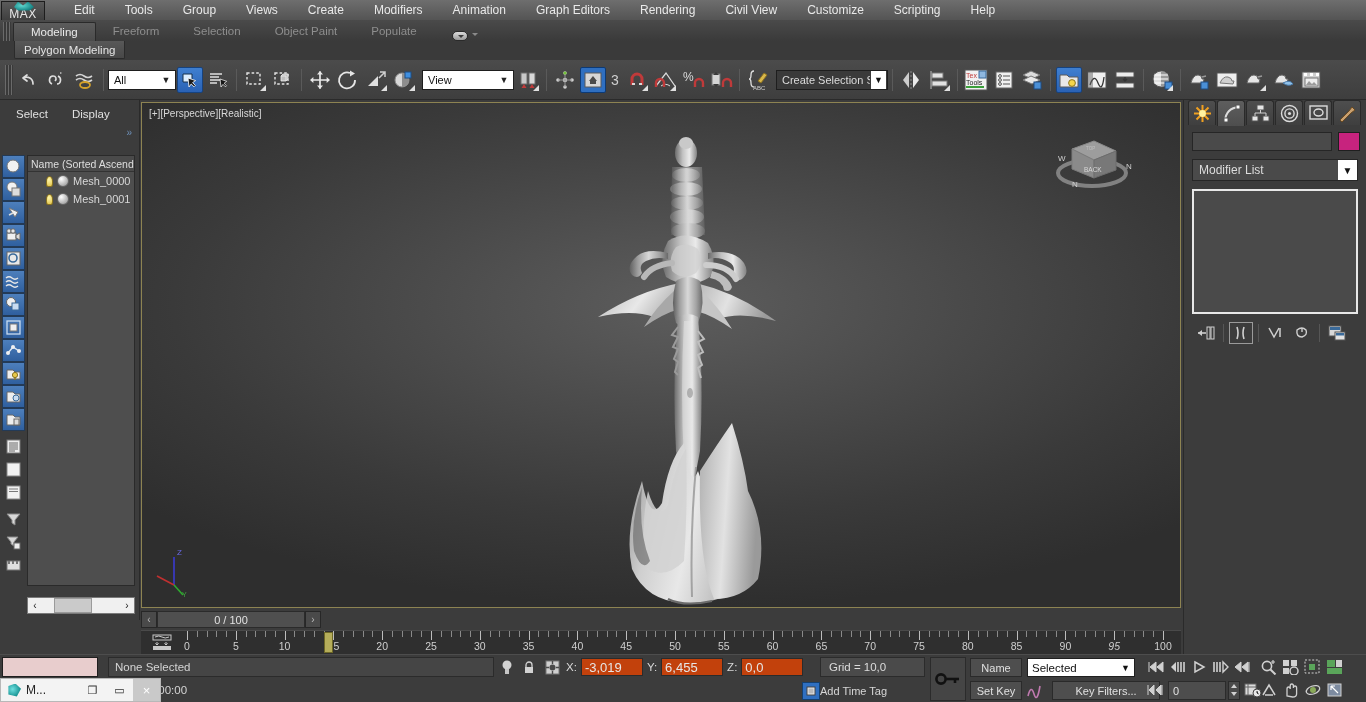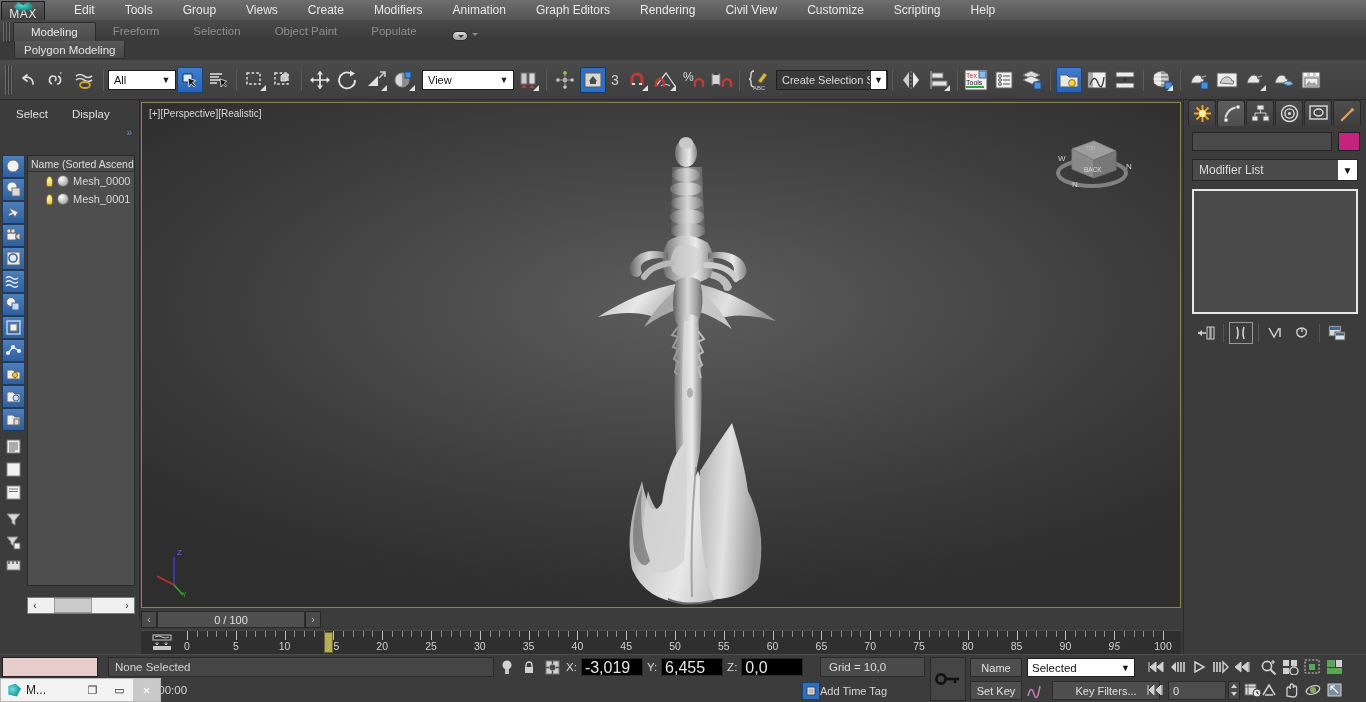--- a/index.html
+++ b/index.html
@@ -122,22 +122,22 @@
      border-top:1px solid #4d4d4d; }
   .mxswatch{ position:absolute; left:2px; top:2px; width:96px; height:20px;
     background:#e8cdcd; border:1px solid #1f1f1f;}
   .sbar{ position:absolute; left:108px; top:2px; width:386px; height:20px;
     background:#454545; border:1px solid #2b2b2b; font-size:11.5px; color:#d4d4d4;
     line-height:19px; padding-left:6px;}
   .sbar2{ position:absolute; left:108px; top:26px; width:386px; height:20px;
     background:#3c3c3c; font-size:11.5px; color:#d4d4d4; line-height:19px; padding-left:6px;}
   .coordrow{ position:absolute; left:498px; top:2px; height:20px; display:flex; align-items:center; gap:4px;}
   .coordlbl{ font-size:11.5px;color:#d8d8d8;}
-  .coordfld{ width:62px;height:18px;background:#000000;border:1px solid #2b2b2b;
-    font-size:16px;color:#e6e6e6;line-height:17px;padding-left:3px;}
+  .coordfld{ width:62px;height:18px;background:#c2410c;border:1px solid #2b2b2b;
+    font-size:13px;color:#e6e6e6;line-height:17px;padding-left:3px;}
   .gridbox{ position:absolute; left:820px; top:2px; width:105px; height:20px;
     background:#4a4a4a;border:1px solid #2b2b2b; font-size:11.5px;color:#dcdcdc;
     line-height:19px; padding-left:8px;}
   .addtime{ position:absolute; left:802px; top:26px; height:20px; display:flex;align-items:center;}
   .keybox{ position:absolute; left:930px; top:2px; width:36px; height:44px;
     background:#454545;border:1px solid #2b2b2b; display:flex;align-items:center;justify-content:center;}
   .akbtn{ position:absolute; width:52px; height:19px; background:#4e4e4e; border:1px solid #2a2a2a;
     font-size:11px; color:#e0e0e0; text-align:center; line-height:18px; }
   .selbox{ position:absolute; left:1027px; top:3px; width:108px; height:19px; background:#fff;
     border:1px solid #1f1f1f; color:#111; font-size:11.5px; line-height:18px; padding-left:4px;

